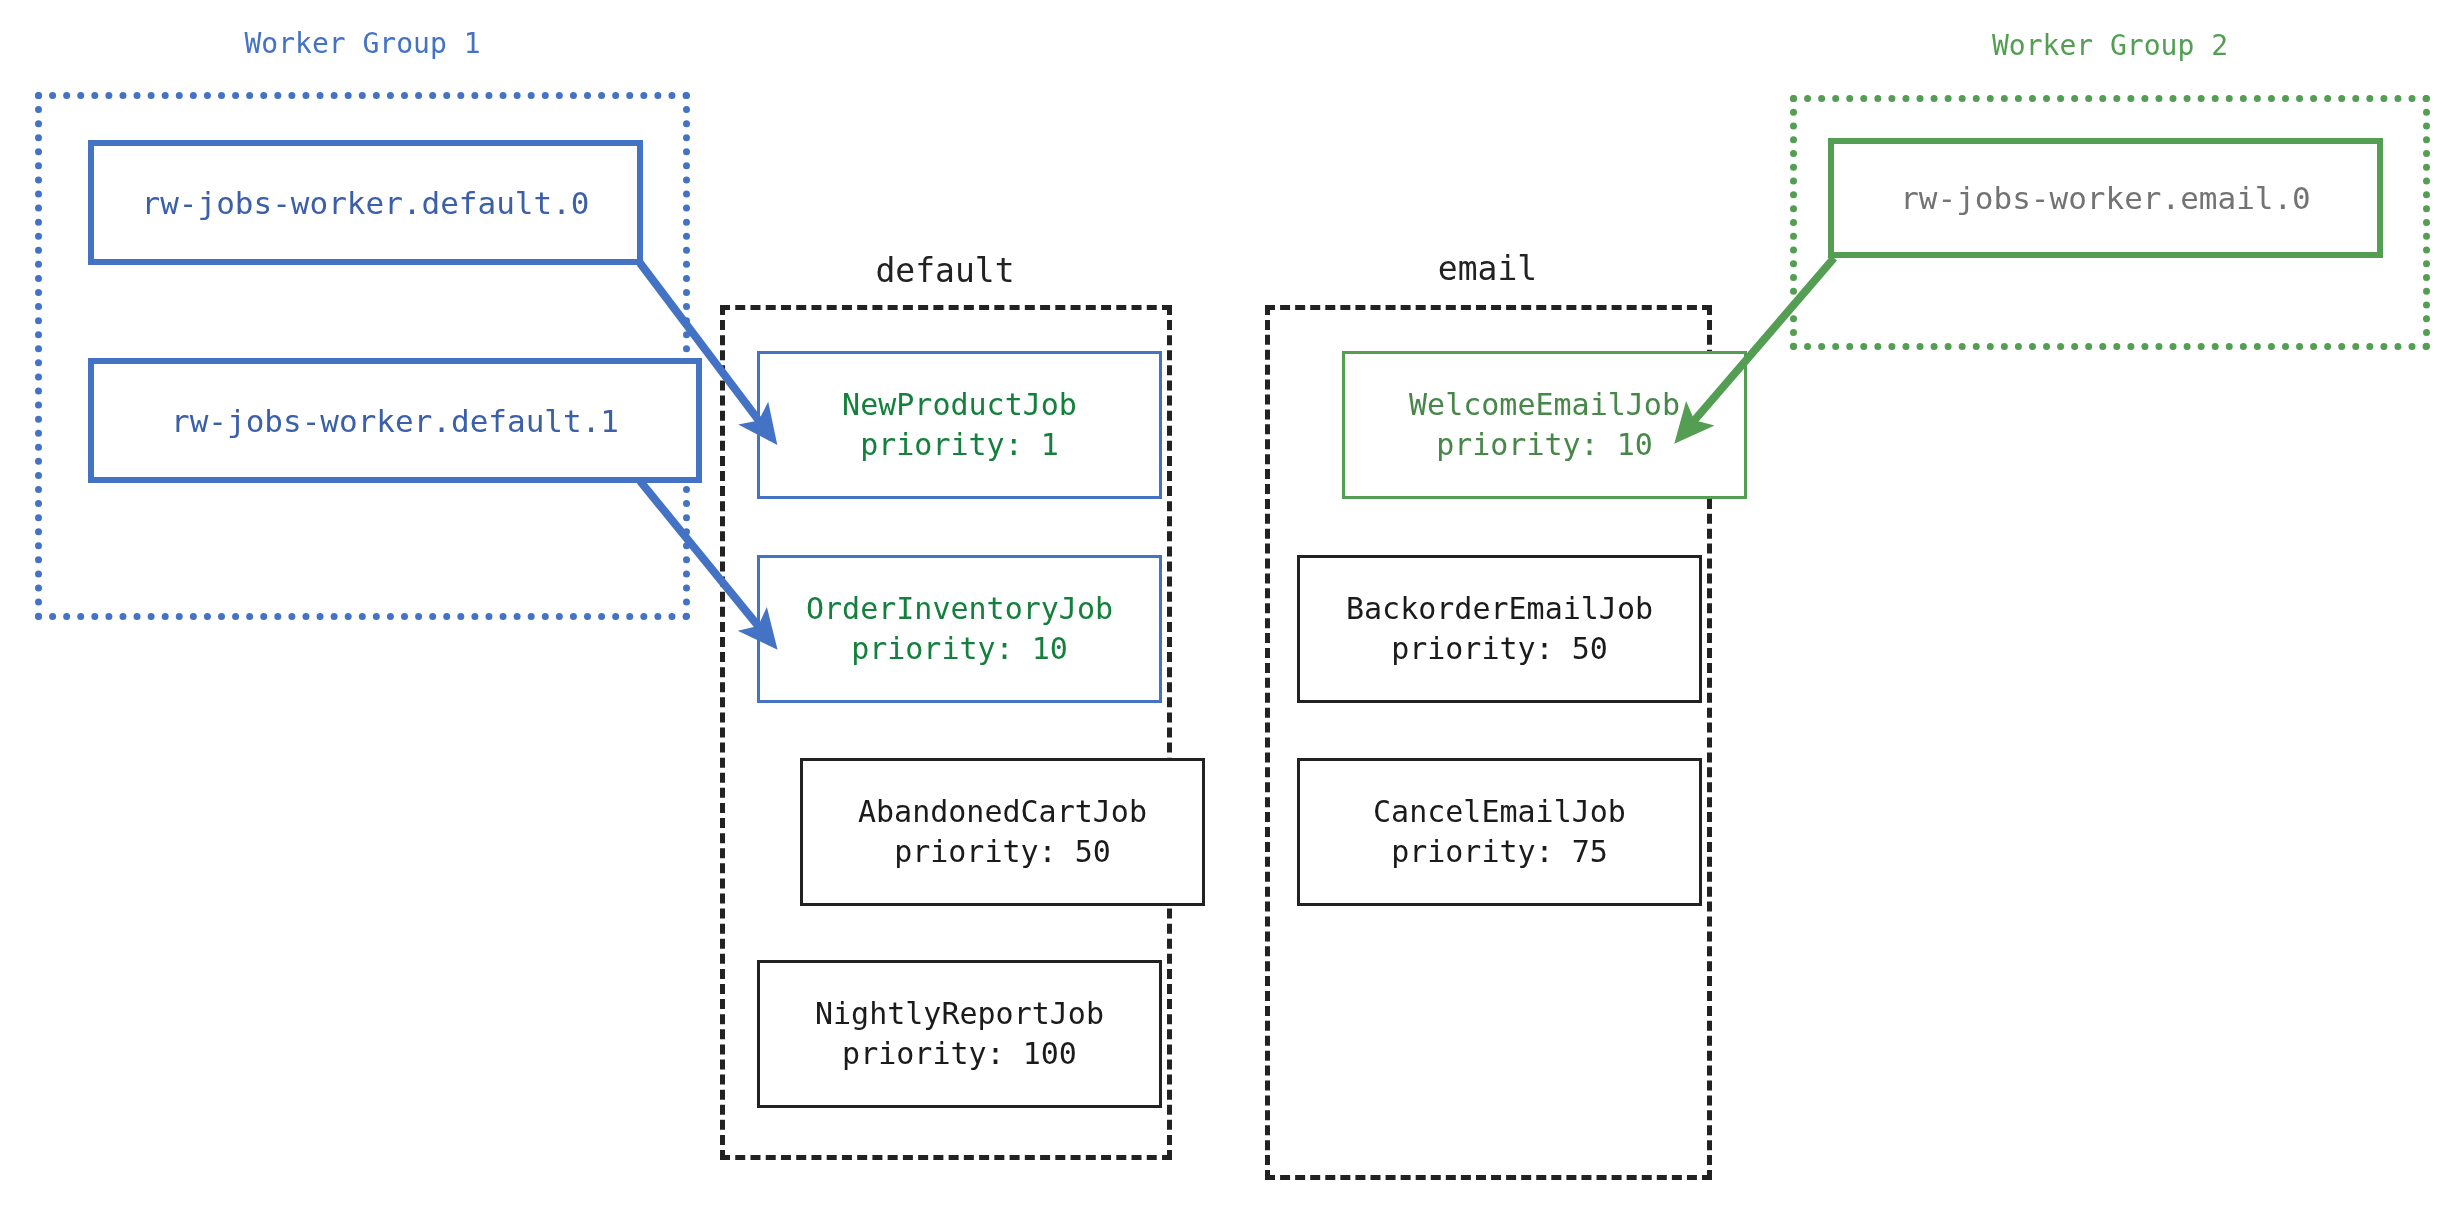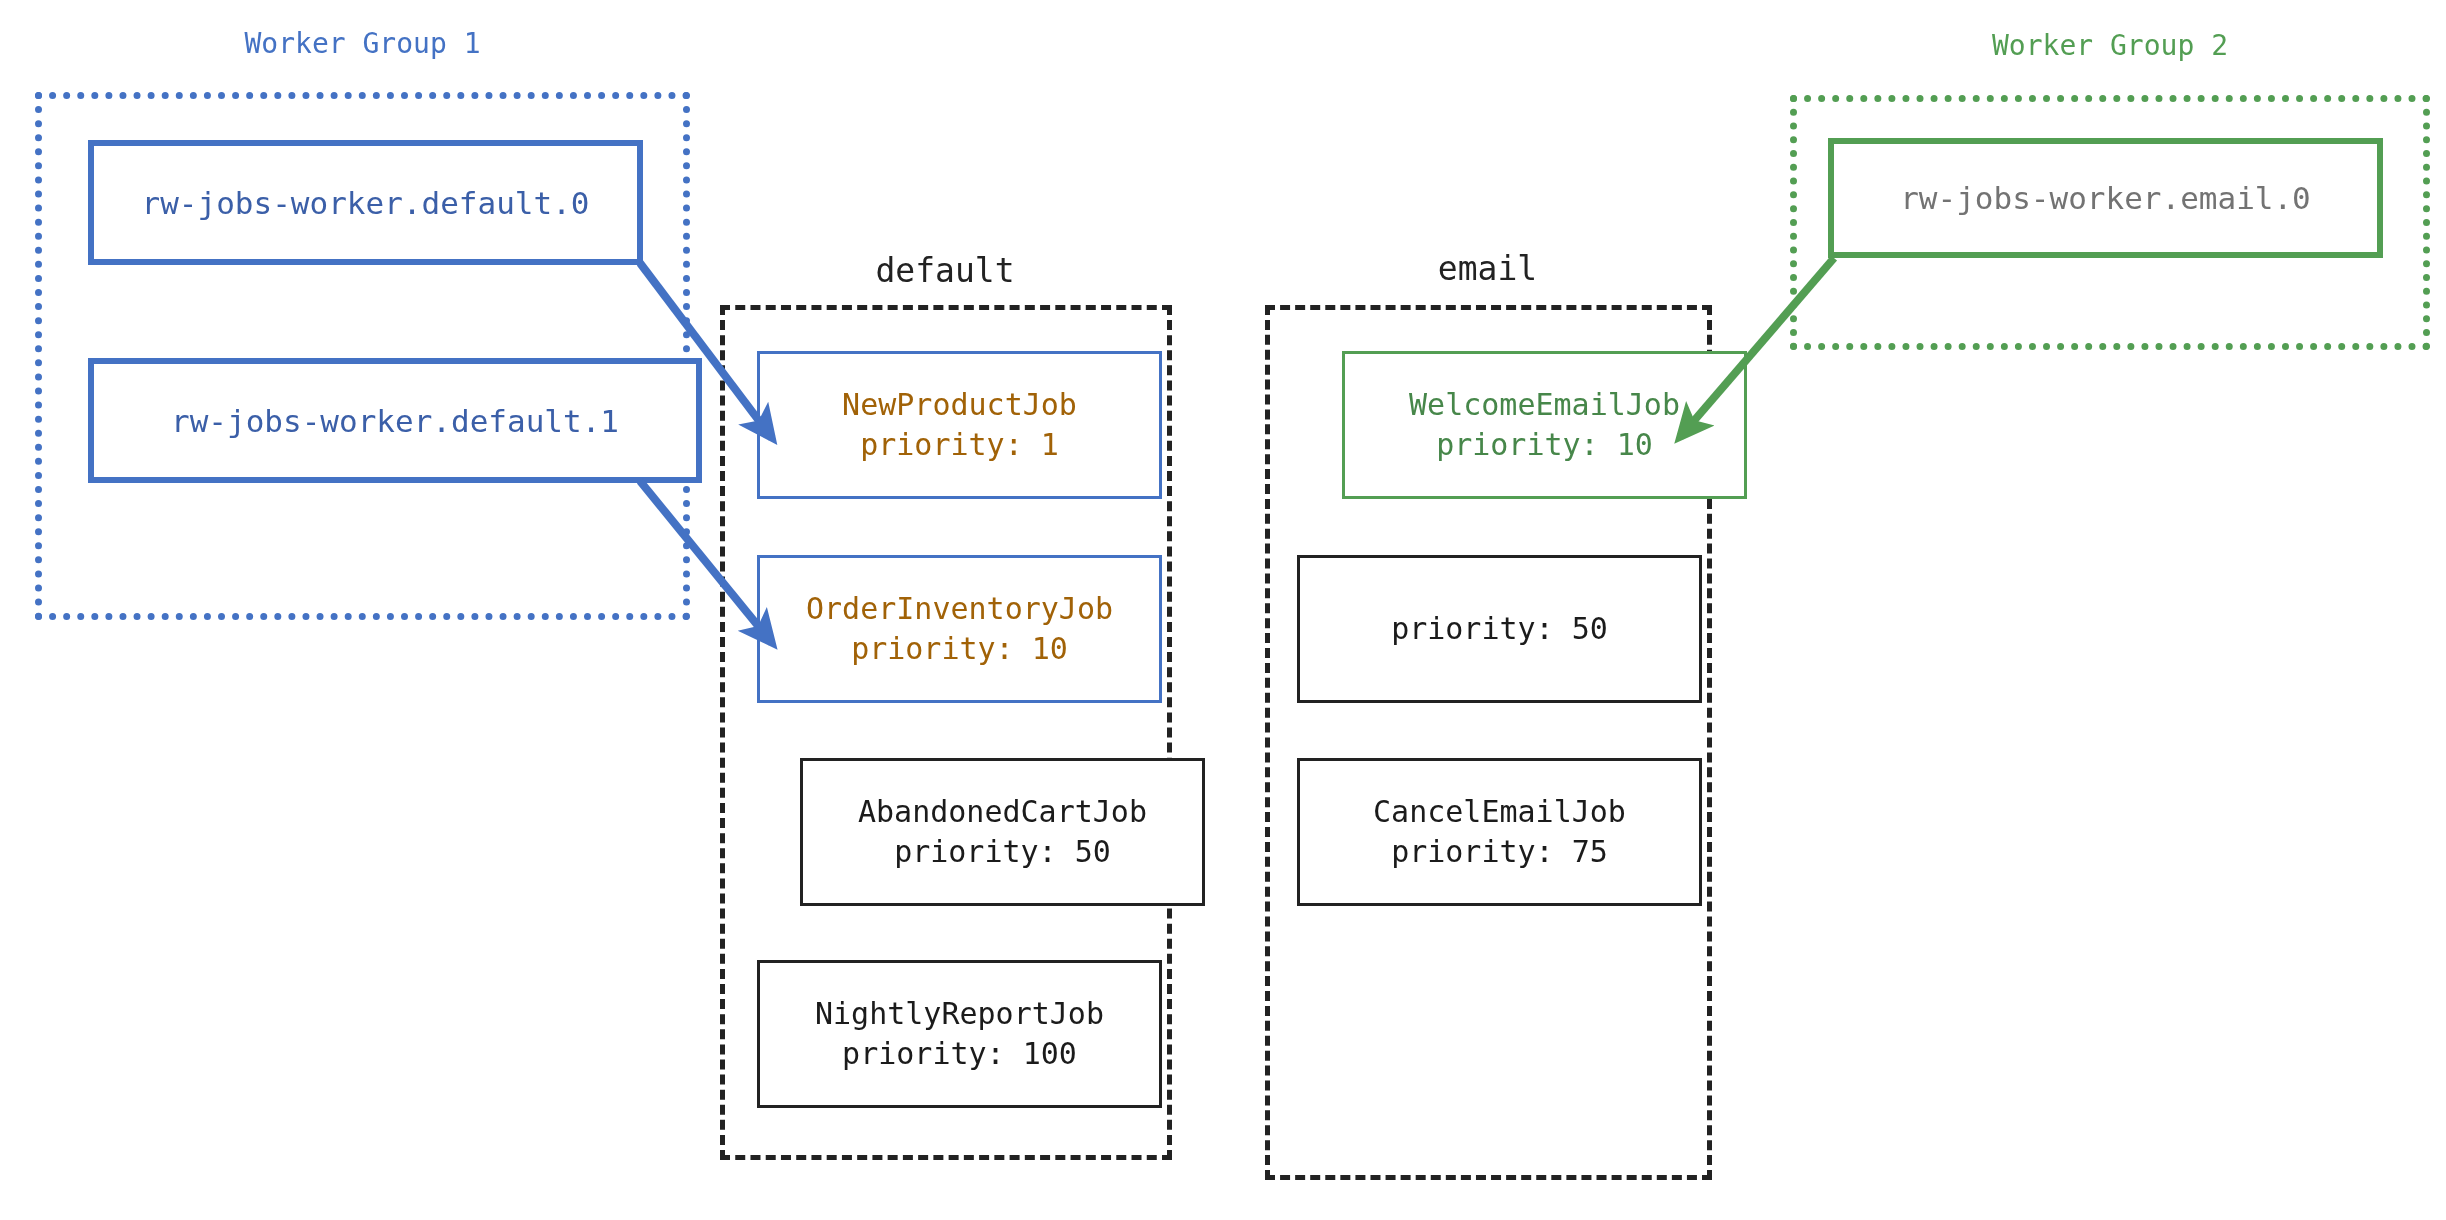--- a/index.html
+++ b/index.html
@@ -99,21 +99,21 @@
     flex-direction: column;
     align-items: center;
     justify-content: center;
     line-height: 1.33;
     white-space: nowrap;
   }
   .job-box .job-title,
   .job-box .job-priority {
     font-size: 30px;
   }
-  .job-box.blue  { border-color: #4472c4; color: #a16207; }
+  .job-box.blue  { border-color: #4472c4; color: #15803d; }
   .job-box.green { border-color: #539e53; color: #47874a; }
   .job-box.plain { border-color: #222222; color: #1b1b1b; }
 
   #job-d-0 { left: 757px; top: 351px;  width: 405px; height: 148px; }
   #job-d-1 { left: 757px; top: 555px;  width: 405px; height: 148px; }
   #job-d-2 { left: 800px; top: 758px;  width: 405px; height: 148px; }
   #job-d-3 { left: 757px; top: 960px;  width: 405px; height: 148px; justify-content: center; }
 
   #job-e-0 { left: 1342px; top: 351px;  width: 405px; height: 148px; }
   #job-e-1 { left: 1297px; top: 555px;  width: 405px; height: 148px; }
@@ -179,20 +179,21 @@
   </div>
 
   <div class="queue-box" id="q-email-box"></div>
 
   <div class="job-box green" id="job-e-0">
     <span class="job-title">WelcomeEmailJob</span>
     <span class="job-priority">priority: 10</span>
   </div>
 
   <div class="job-box plain" id="job-e-1">
+    <span class="job-title">BackorderEmailJob</span>
     <span class="job-priority">priority: 50</span>
   </div>
 
   <div class="job-box plain" id="job-e-2">
     <span class="job-title">CancelEmailJob</span>
     <span class="job-priority">priority: 75</span>
   </div>
 
   <svg id="arrow-layer" viewBox="0 0 2446 1220">
     <defs>

